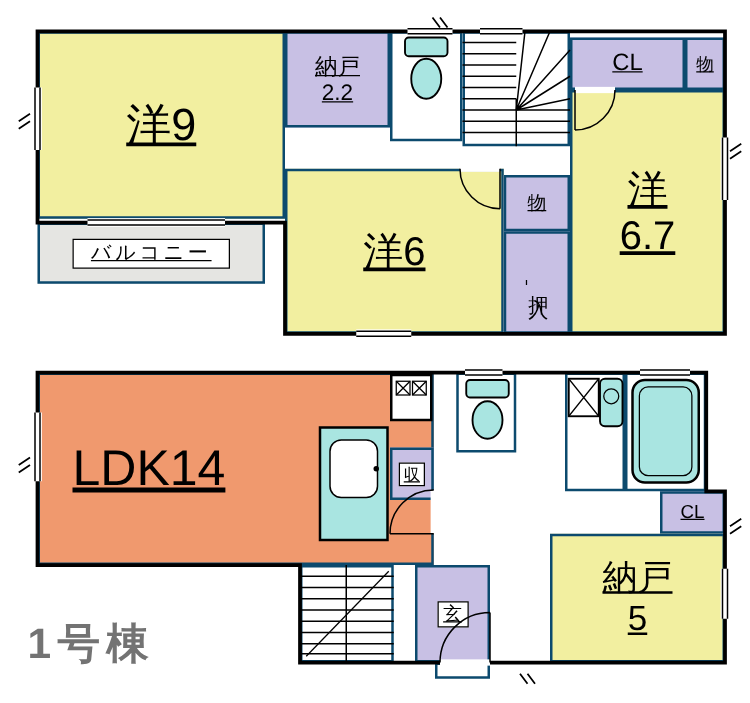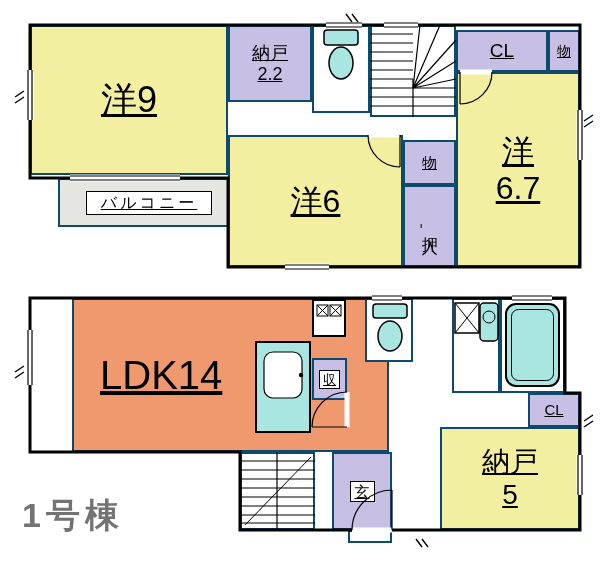--- a/index.html
+++ b/index.html
@@ -16,21 +16,21 @@
 </style>
 </head>
 <body>
 
 <div id="plan">
 
   <div class="room" style="left: 30px; top: 25px; width: 198px; height: 150px; background-color: rgb(242, 239, 160);">
     <span class="label" style="font-size:36px;">洋9</span>
   </div>
 
-  <div class="room" style="left: 30px; top: 178px; width: 182px; height: 49px; background-color: rgb(229, 229, 226); margin-left: 28px;">
+  <div class="room" style="left: 30px; top: 178px; width: 182px; height: 49px; background-color: rgb(229, 229, 226);">
     <span class="label tagbox" style="font-size:16px;letter-spacing:3px;padding:3px 14px;">バルコニー</span>
   </div>
 
   <div class="room" style="left: 228px; top: 25px; width: 84px; height: 77px; background-color: rgb(200, 192, 228);">
     <span class="label" style="font-size:18px;">納戸
 2.2</span>
   </div>
 
   <div class="room" style="left: 312px; top: 25px; width: 58px; height: 88px; background-color: rgb(255, 255, 255);"></div>
 
@@ -54,21 +54,21 @@
   </div>
 
   <div class="room" style="left: 403px; top: 140px; width: 53px; height: 45px; background-color: rgb(200, 192, 228);">
     <span class="label" style="font-size:15px;">物</span>
   </div>
 
   <div class="room" style="left: 403px; top: 185px; width: 53px; height: 82px; background-color: rgb(200, 192, 228);">
     <span class="label vert" style="font-size:16px;">押入</span>
   </div>
 
-  <div class="room" style="left: 30px; top: 298px; width: 317px; height: 154px; justify-content: flex-start; padding-left: 26px; background-color: rgb(240, 153, 110); margin-left: 42px;">
+  <div class="room" style="left: 30px; top: 298px; width: 317px; height: 154px; justify-content: flex-start; padding-left: 26px; background-color: rgb(240, 153, 110);">
     <span class="label" style="font-size:40px;">LDK14</span>
   </div>
 
   <div class="room" style="left: 312px; top: 358px; width: 35px; height: 42px; background-color: rgb(200, 192, 228);">
     <span class="label tagbox" style="font-size:13px;padding:2px 3px;">収</span>
   </div>
 
   <div class="room" style="left: 365px; top: 298px; width: 48px; height: 64px; background-color: rgb(255, 255, 255);"></div>
 
   <div class="room" style="left: 452px; top: 298px; width: 48px; height: 95px; background-color: rgb(255, 255, 255);"></div>

